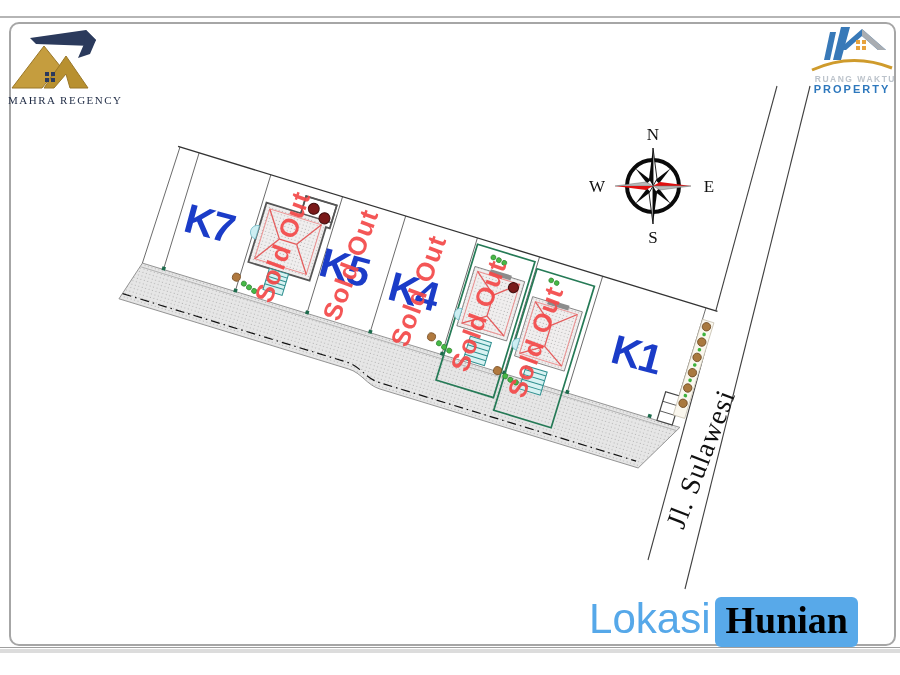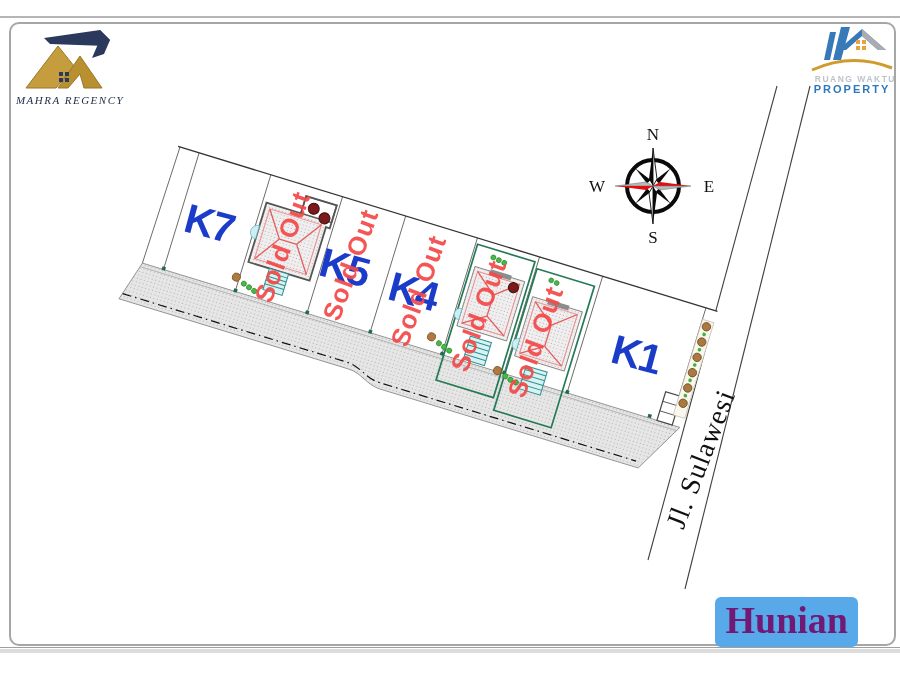--- a/index.html
+++ b/index.html
@@ -6,21 +6,21 @@
   #stage{position:relative;width:900px;height:675px;background:#fff;overflow:hidden;
          font-family:"Liberation Sans",sans-serif;}
   .hline-top{position:absolute;left:0;top:16px;width:900px;height:2px;background:#b5b5b5;}
   .hline-bottom-dark{position:absolute;left:0;top:647px;width:900px;height:1px;background:#9f9f9f;}
   .hline-bottom-light{position:absolute;left:0;top:649px;width:900px;height:4px;background:#dcdcdc;}
   .card{position:absolute;left:9px;top:22px;width:883px;height:620px;border:2px solid #a6a6a6;
         border-radius:10px;background:#fff;}
   svg{position:absolute;left:0;top:0;}
 
   
-  .mahra{position:absolute;left:15px;top:28px;width:110px;text-align:center;font-style:italic;}
+  .mahra{position:absolute;left:8px;top:28px;width:110px;text-align:left;}
   .mahra-name{font-family:"Liberation Serif",serif;font-size:11px;letter-spacing:1.5px;
               color:#1f2b45;margin-top:-2px;white-space:nowrap;}
   .rw{position:absolute;left:808px;top:26px;width:88px;text-align:center;}
   .rw-line1{font-size:8.5px;font-weight:bold;letter-spacing:1.5px;color:#bcc3cb;margin-top:-4px;white-space:nowrap;text-align:right;}
   .rw-line2{font-size:11px;font-weight:bold;letter-spacing:2px;color:#2e78bd;margin-top:-1px;white-space:nowrap;text-align:center;}
 
   
   .cdir{position:absolute;font-family:"Liberation Serif",serif;font-size:17px;color:#111;
         transform:translate(-50%,-50%);}
 
@@ -28,21 +28,21 @@
   .klabel{position:absolute;font-weight:bold;font-size:41px;letter-spacing:-2px;color:#1b3cc8;
           transform:translate(-50%,-50%) rotate(15deg);white-space:nowrap;}
   .soldout{position:absolute;font-weight:bold;font-size:26px;letter-spacing:1px;
            color:rgba(243,73,73,0.93);transform:translate(-50%,-50%) rotate(-70deg);white-space:nowrap;}
   .street{position:absolute;font-family:"Liberation Serif",serif;font-size:28px;letter-spacing:1px;color:#101010;
           transform:translate(-50%,-50%) rotate(-69deg);white-space:nowrap;}
 
   
   .footer{position:absolute;right:42px;bottom:28px;display:flex;align-items:baseline;}
   .lokasi{font-size:42px;font-weight:400;color:#56a8e9;}
-  .hunian{font-family:"Liberation Serif",serif;font-size:38px;font-weight:bold;color:#701a75;
+  .hunian{font-family:"Liberation Serif",serif;font-size:38px;font-weight:bold;color:#000000;
           background:#58a9e9;border-radius:6px;padding:1px 10px 5px 10px;margin-left:5px;}
 </style>
 </head>
 <body>
 
 <div id="stage">
 
   <div class="hline-top"></div>
   <div class="card"></div>
 
@@ -297,18 +297,19 @@
         <rect x="46" y="20" width="4" height="4"></rect>
           <rect x="52" y="20" width="4" height="4"></rect>
       </g>
       <path d="M2 44 Q42 26 82 42" stroke="#cf9b2c" stroke-width="3" fill="none"></path>
     </svg>
     <div class="rw-line1">RUANG WAKTU</div>
     <div class="rw-line2">PROPERTY</div>
   </div>
 
   <div class="footer">
+    <span class="lokasi">Lokasi</span>
     <span class="hunian">Hunian</span>
   </div>
 
   <div class="hline-bottom-dark"></div>
   <div class="hline-bottom-light"></div>
 </div>
 
 </body></html>

